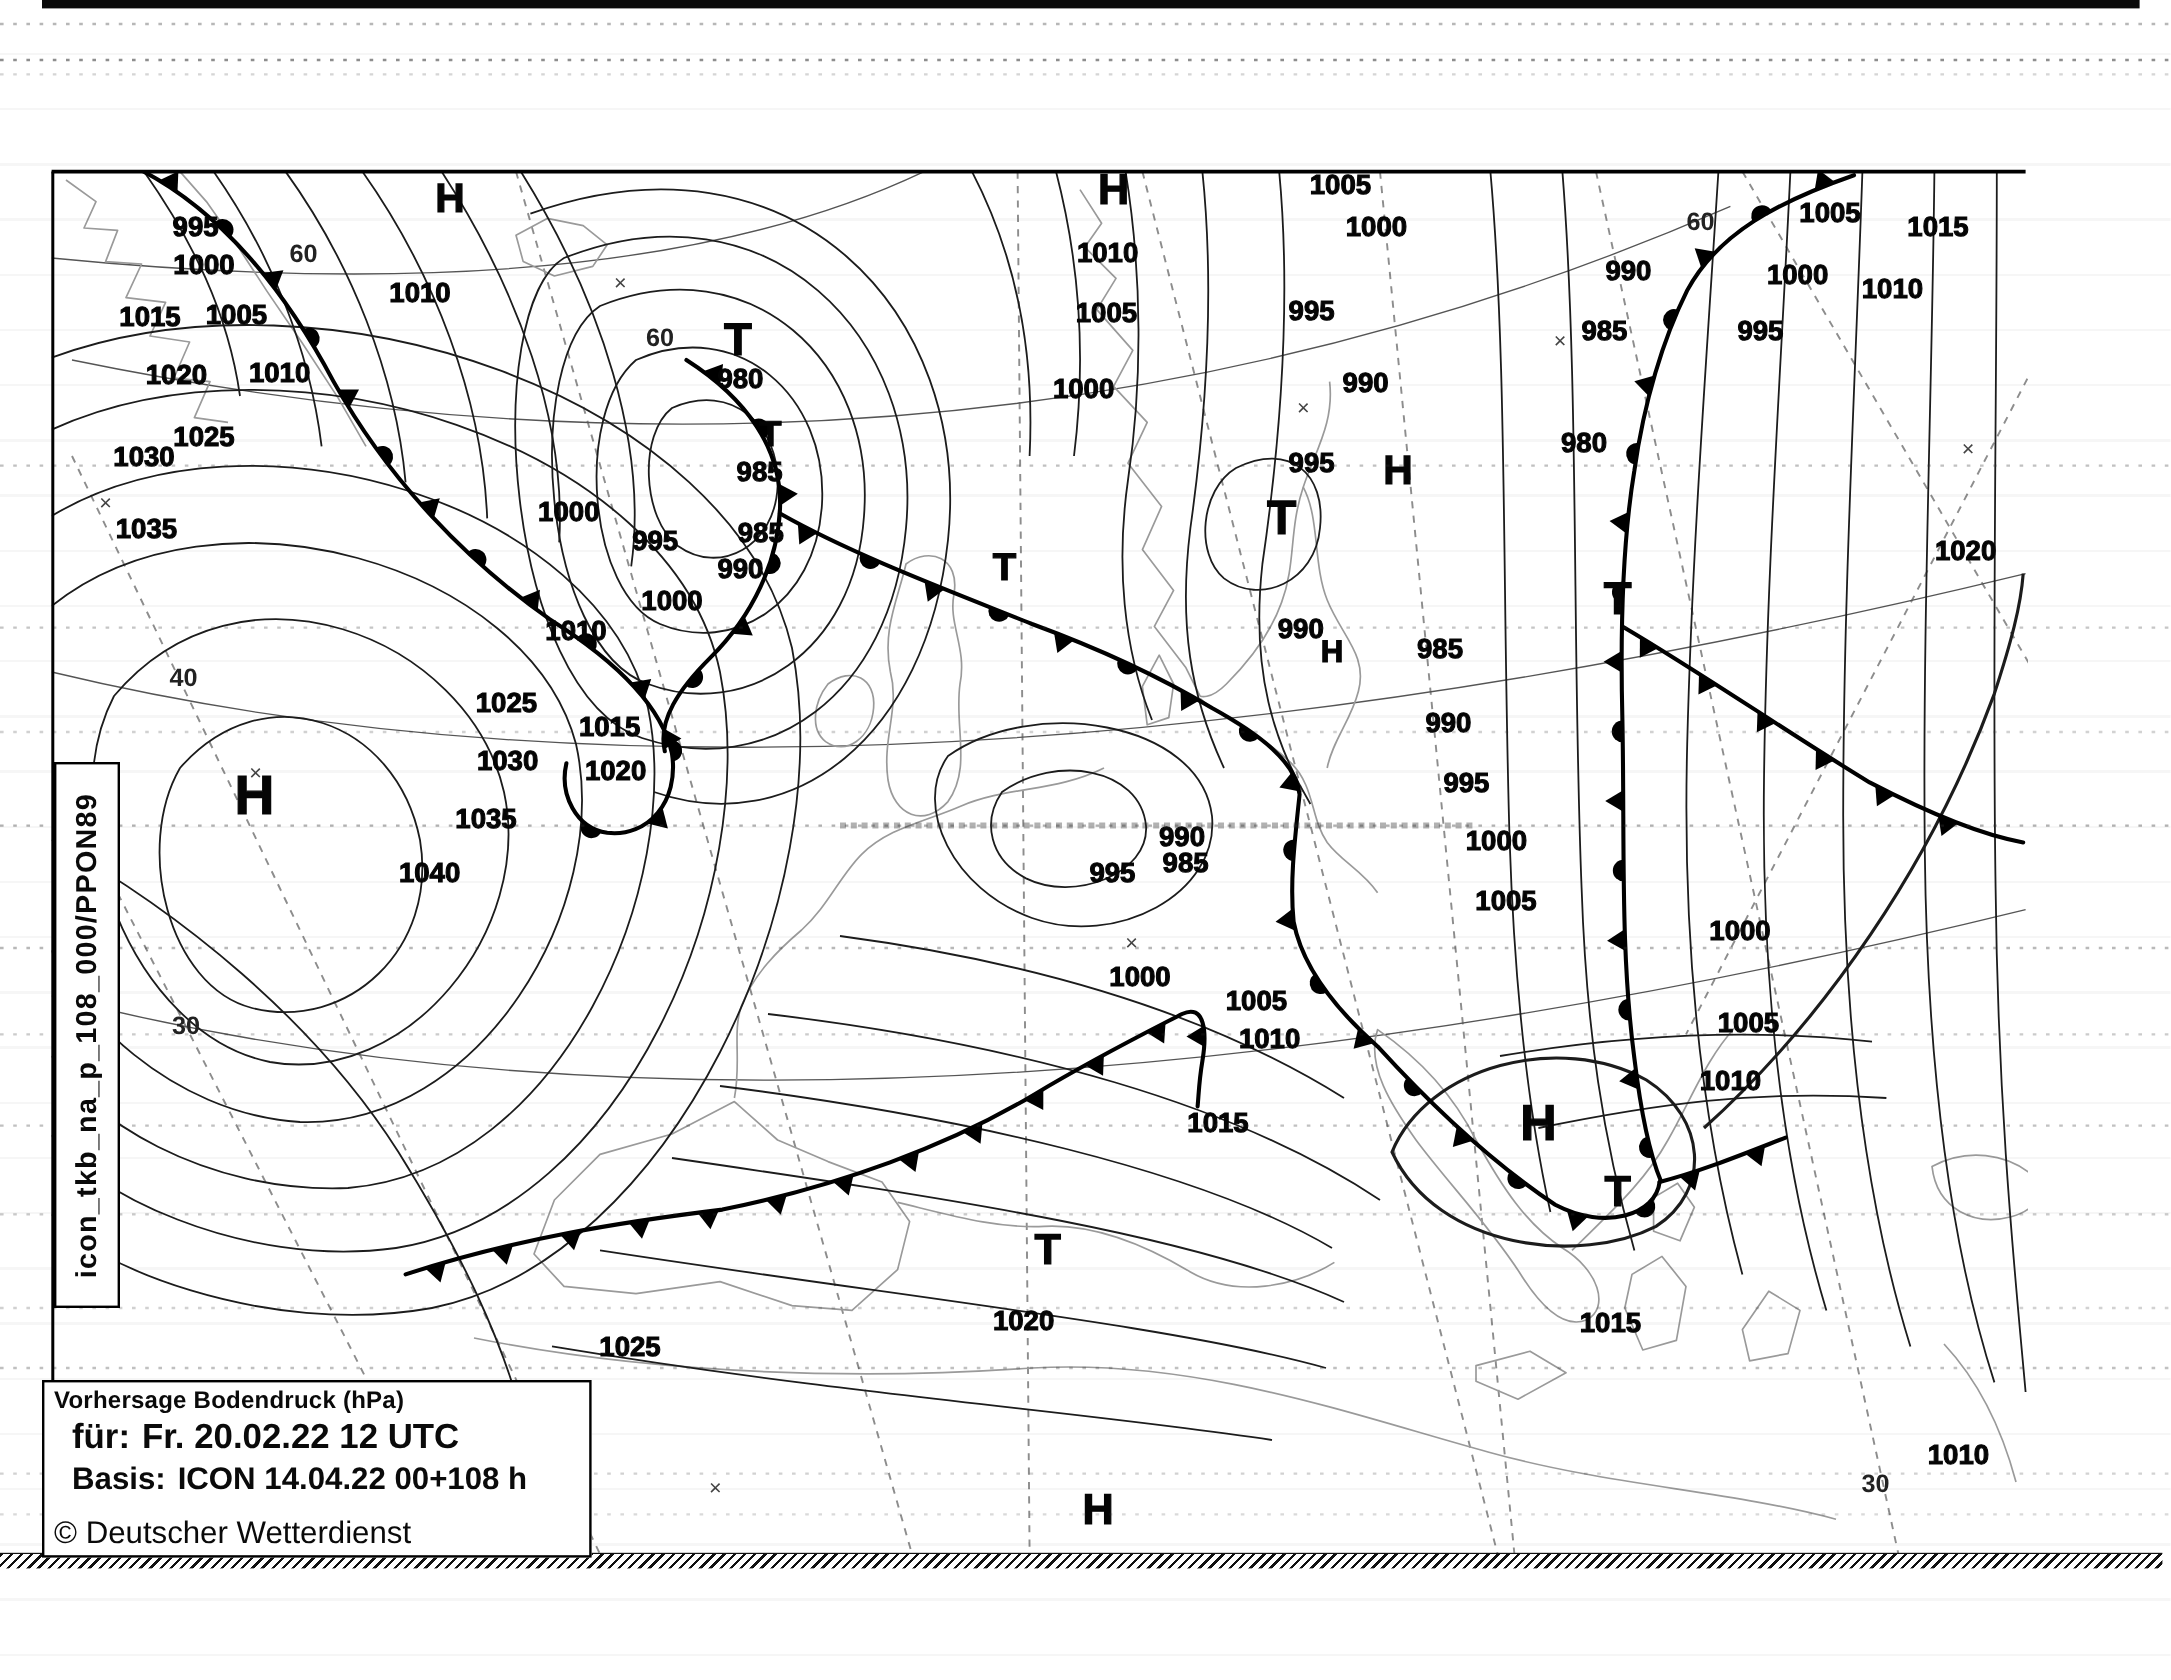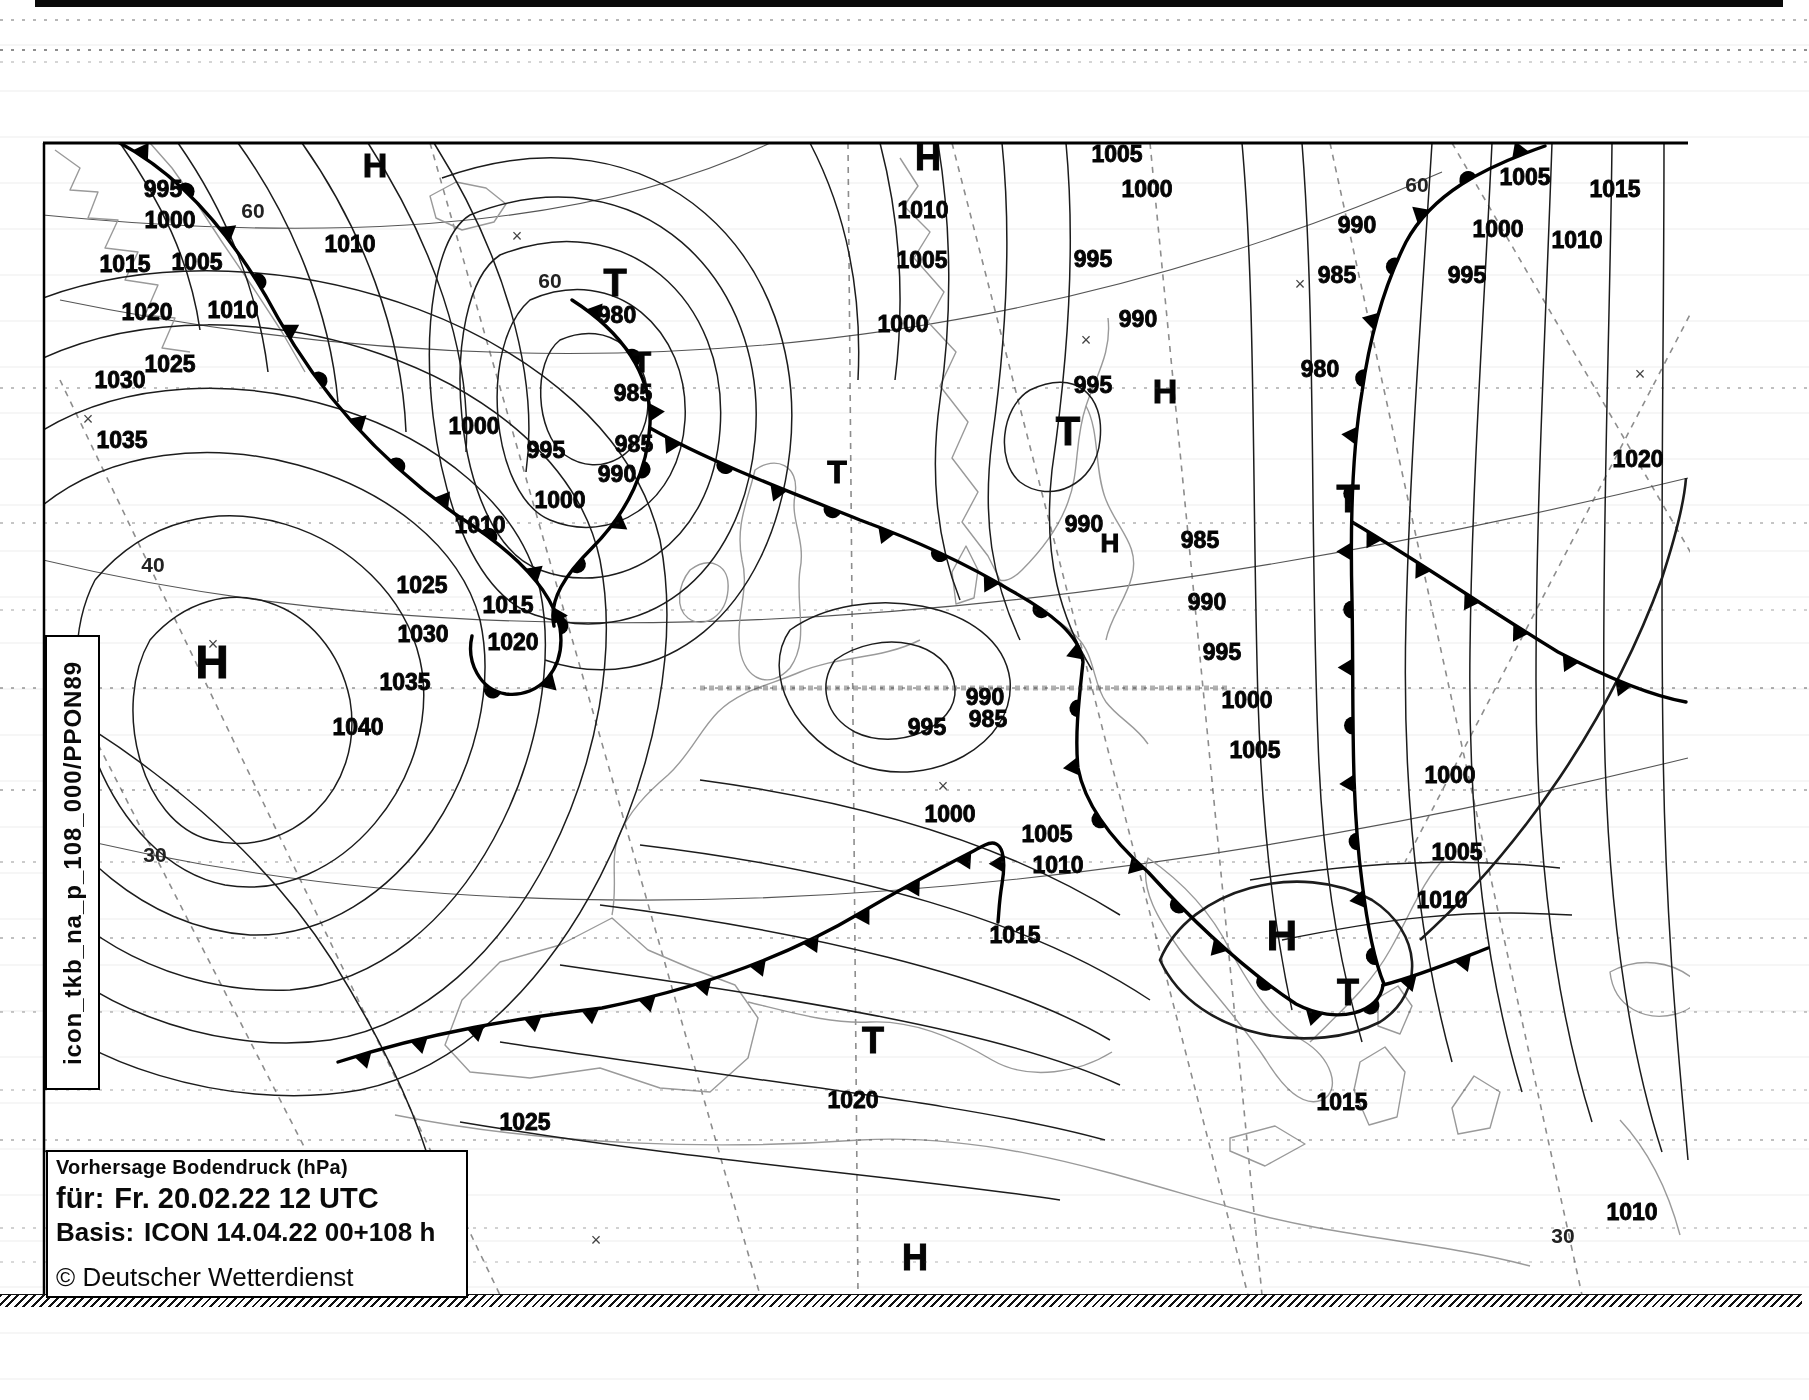--- a/index.html
+++ b/index.html
@@ -4,27 +4,27 @@
 <style>
   html,body{margin:0;padding:0;background:#fff;}
   .screen{position:relative;width:1809px;height:1400px;background:#fff;overflow:hidden;
           font-family:"Liberation Sans",sans-serif;}
   .screen::after{content:"";position:absolute;inset:0;pointer-events:none;
           background:repeating-linear-gradient(180deg,transparent 0 44px,rgba(0,0,0,0.035) 44px 46px);}
   .topbar{position:absolute;left:35px;top:0;width:1748px;height:7px;background:#0a0a0a;}
   .hatch{position:absolute;left:0;top:1294px;width:1802px;height:12px;border-top:1px solid #111;
          background:repeating-linear-gradient(135deg,#111 0 2px,transparent 2px 6px);}
   svg.map{position:absolute;left:0;top:0;}
-  .legend{position:absolute;left:46px;top:1150px;width:422px;height:148px;background:#fff;
+  .legend{position:absolute;left:35px;top:1150px;width:458px;height:148px;background:#fff;
           border:2px solid #000;box-sizing:border-box;padding:4px 8px 0 8px;z-index:5;color:#0a0a0a;}
   .legend .l1{font-size:20px;font-weight:700;letter-spacing:.2px;}
   .legend .l2{font-size:29px;font-weight:700;margin-top:3px;}
   .legend .l3{font-size:26px;font-weight:700;margin-top:2px;}
   .legend .l4{font-size:26px;font-weight:500;margin-top:14px;}
-  .legend .lbl{margin-right:10px;}
+  .legend .lbl{margin-right:10px;margin-left:15px;}
   .vbox{position:absolute;left:45px;top:635px;width:55px;height:455px;background:#fff;
         border:2px solid #000;box-sizing:border-box;z-index:5;}
   .vbox .txt{position:absolute;left:50%;top:50%;transform:translate(-50%,-50%) rotate(-90deg);
         white-space:nowrap;font-size:24px;font-weight:700;color:#0a0a0a;letter-spacing:1px;}
 </style>
 </head>
 <body>
 
 <div class="screen">
   <div class="topbar"></div>

